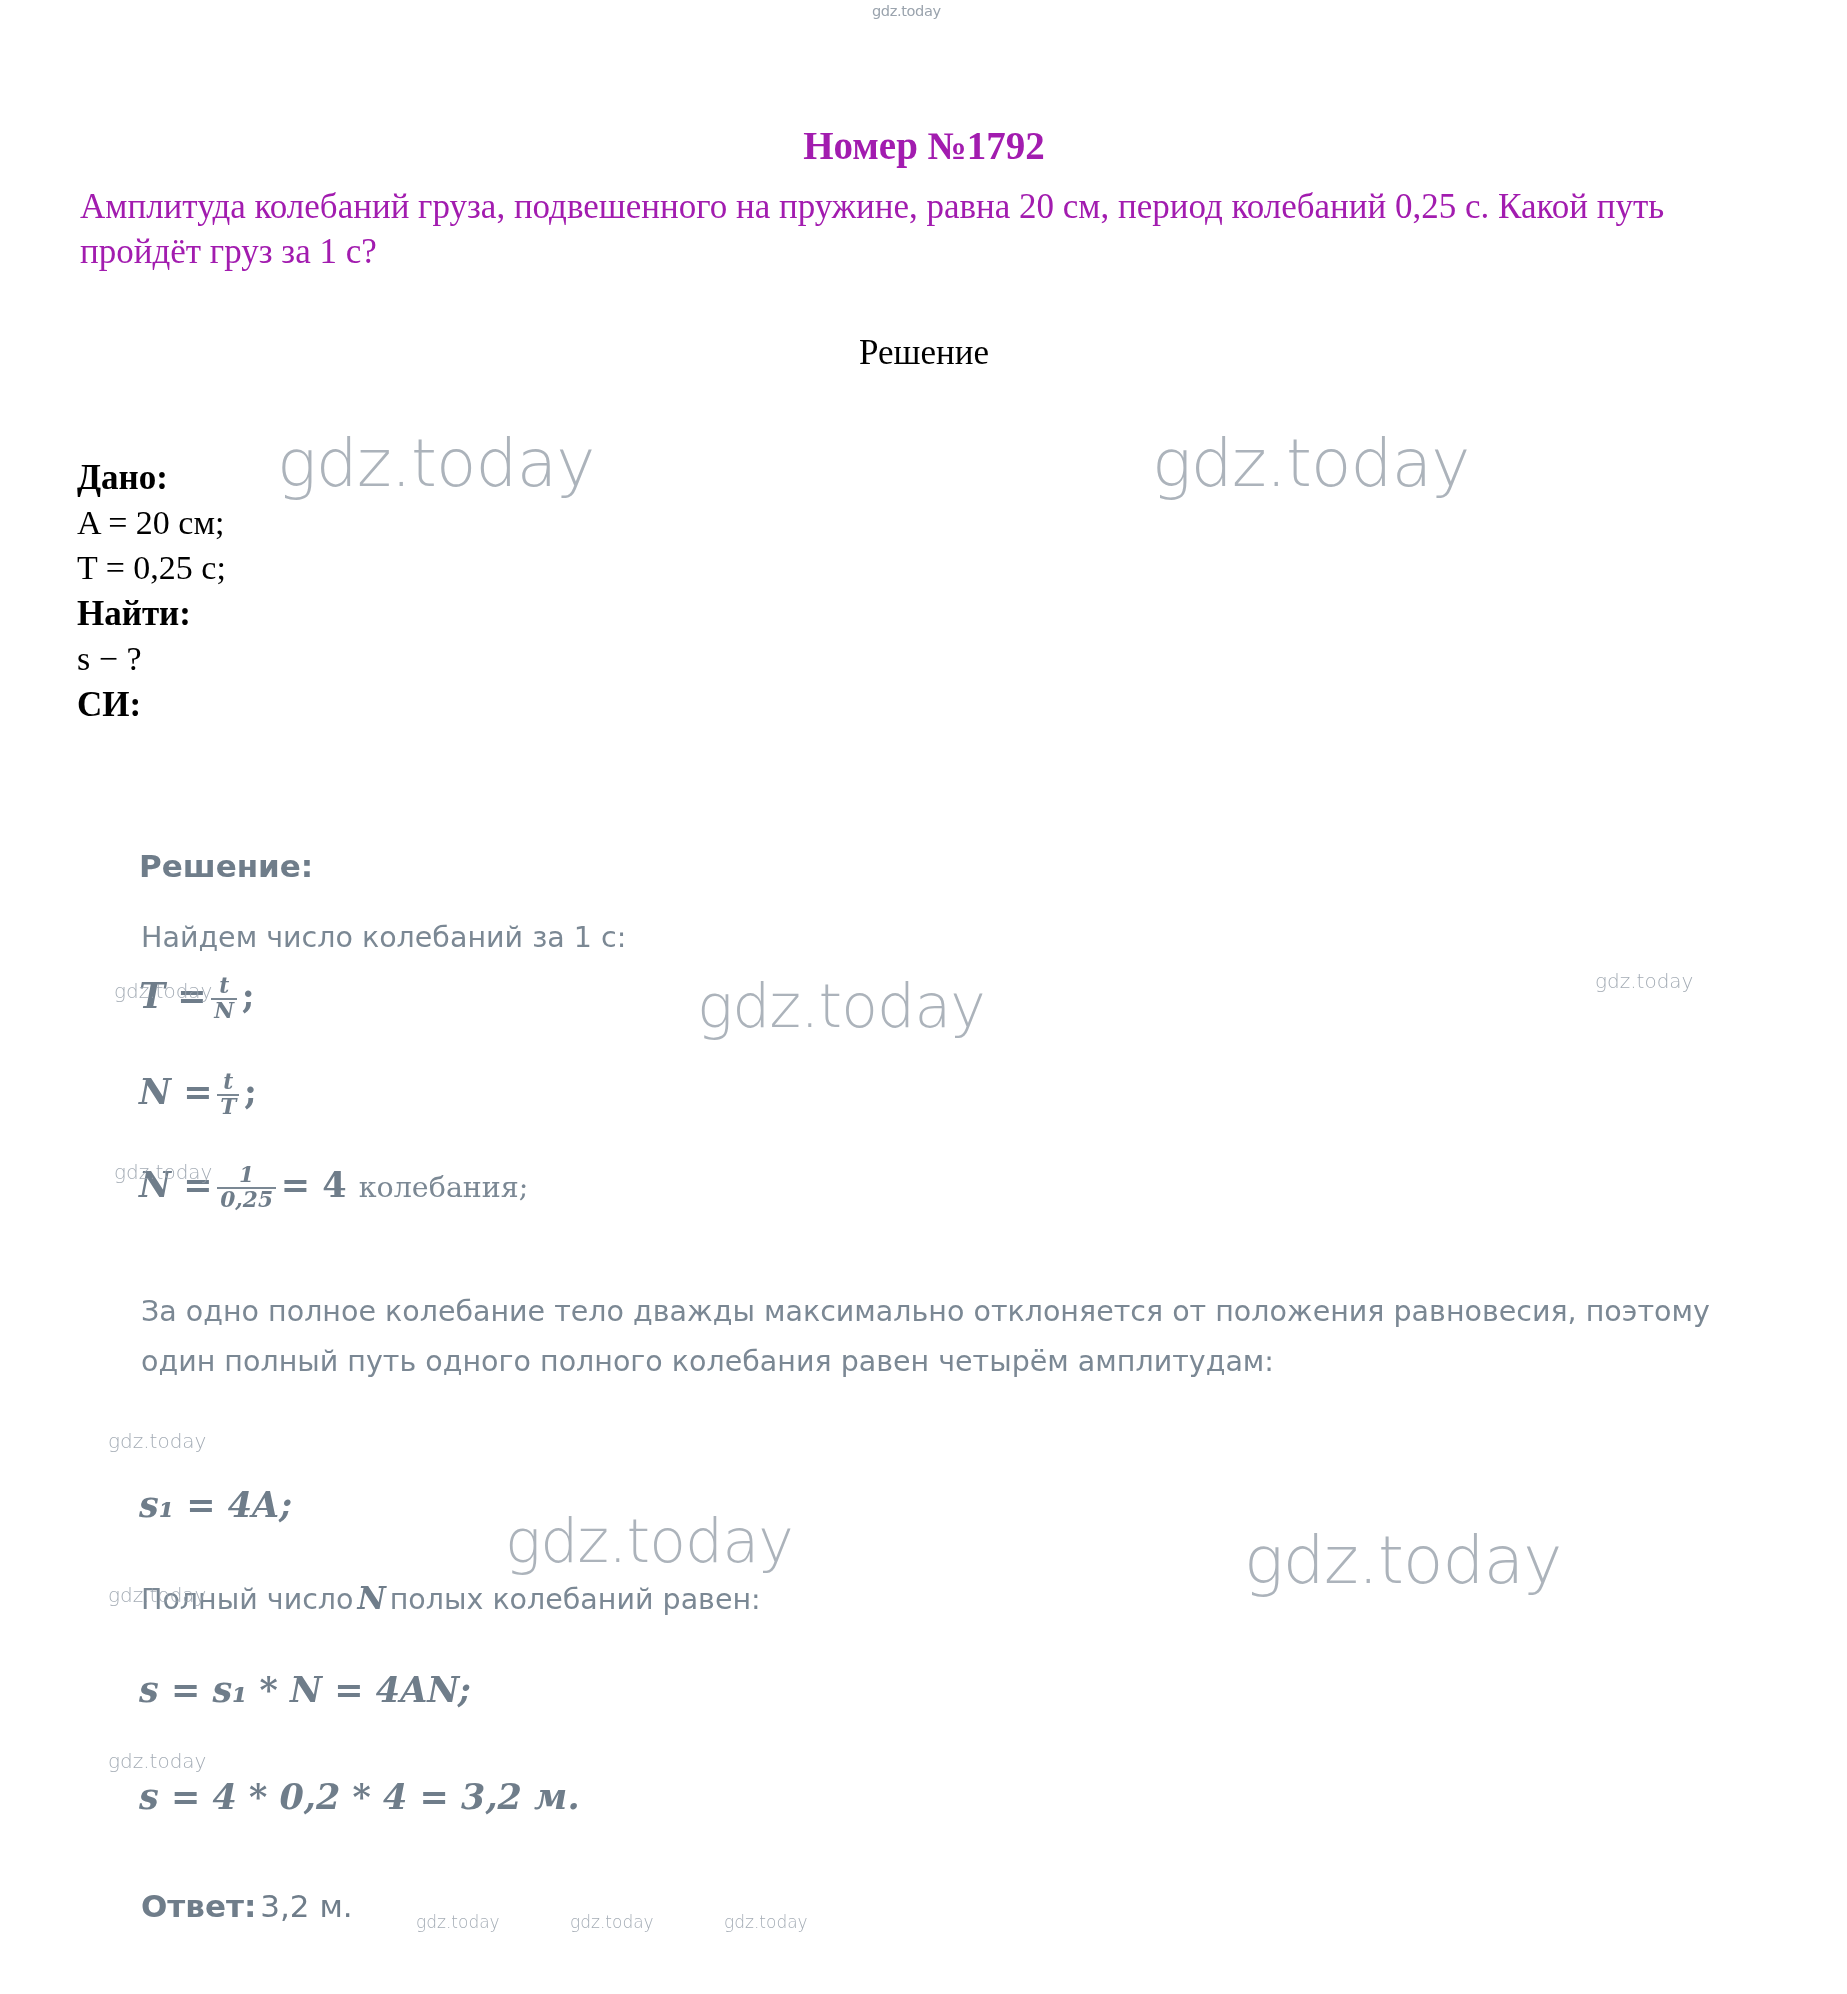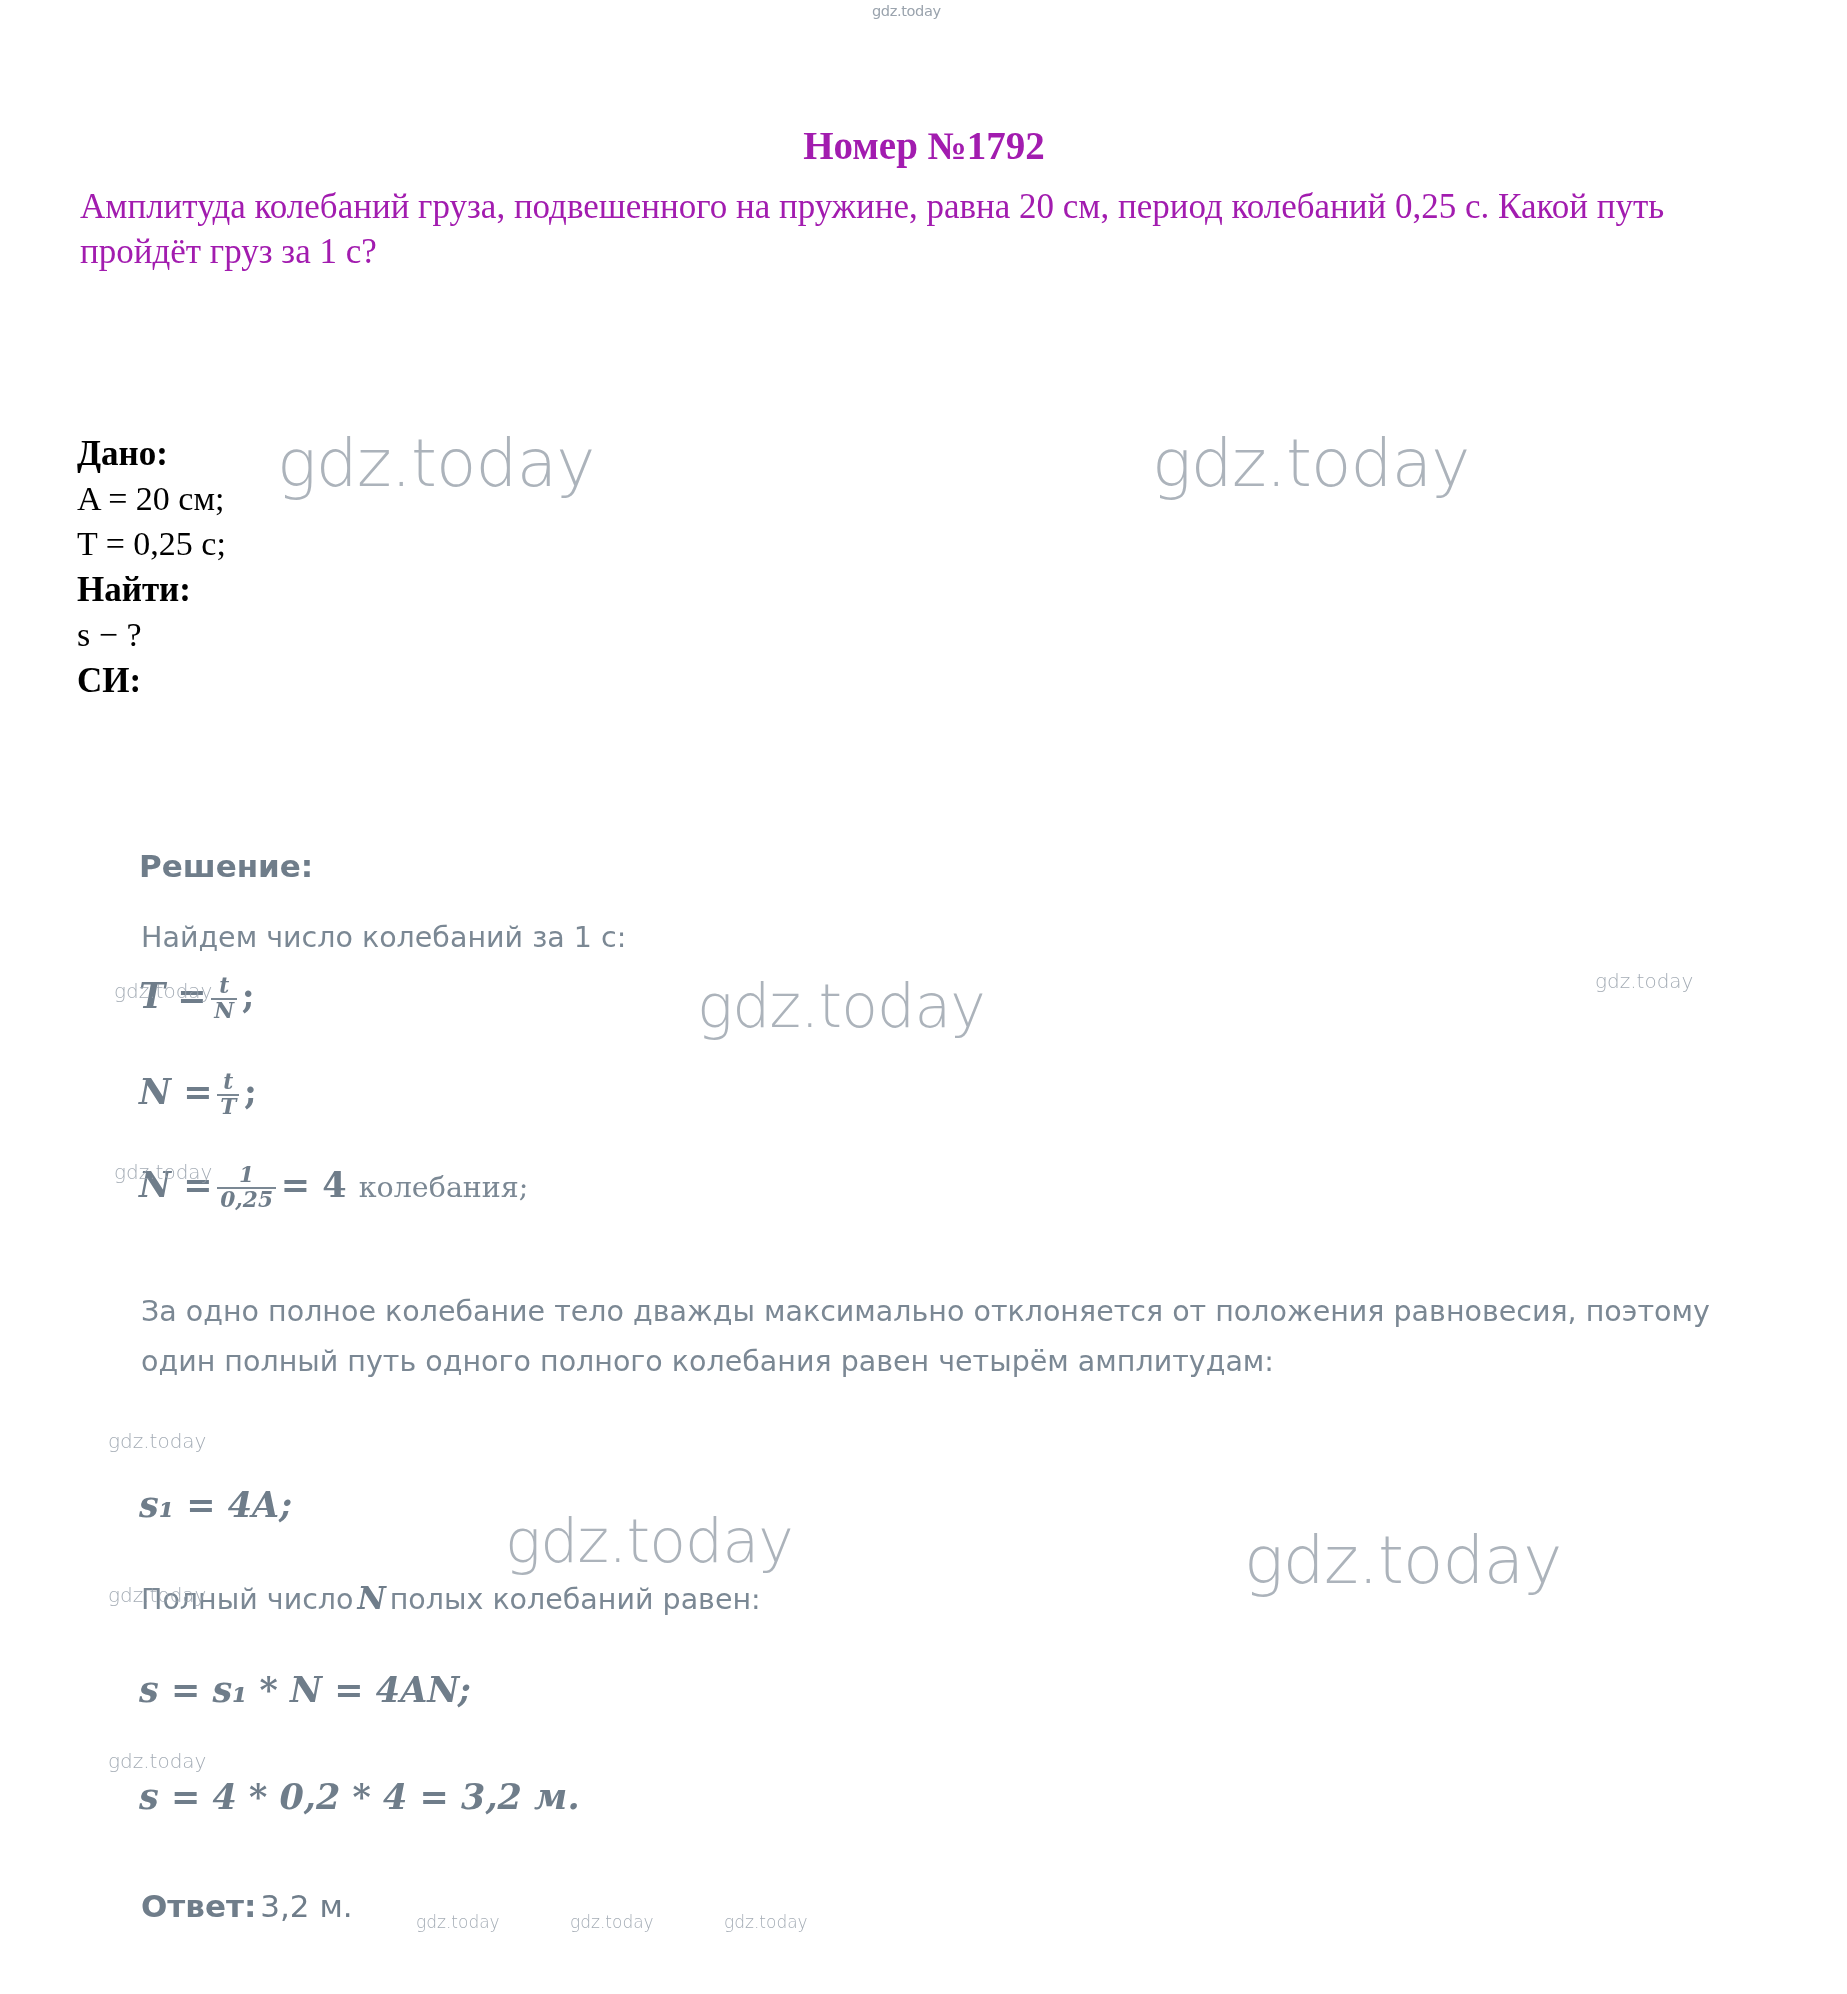--- a/index.html
+++ b/index.html
@@ -63,21 +63,21 @@
     top: 333px;
     width: 1848px;
     text-align: center;
     font-size: 35px;
   }
 
   
   .given-block {
     position: absolute;
     left: 77px;
-    top: 431px;
+    top: 455px;
     width: 539px;
     font-size: 34px;
     line-height: 1.32;
     z-index: 4;
   }
   .given-block .lbl {
     font-weight: bold;
     font-size: 35px;
   }
   .given-block .row {
@@ -164,20 +164,21 @@
 <body>
 
 <div class="page">
 
   <div class="wm-top">gdz.today</div>
 
   <h1 class="doc-title">Номер №1792</h1>
 
   <div class="statement">Амплитуда колебаний груза, подвешенного на пружине, равна 20 см, период колебаний 0,25 с. Какой путь пройдёт груз за 1 с?</div>
 
+  <div class="solution-heading">Решение</div>
 
   <div class="given-block">
     <div class="row lbl">Дано:</div>
     <div class="row">A = 20 см;</div>
     <div class="row">T = 0,25 с;</div>
     <div class="row lbl">Найти:</div>
     <div class="row">s − ?</div>
     <div class="row lbl">СИ:</div>
   </div>
 

